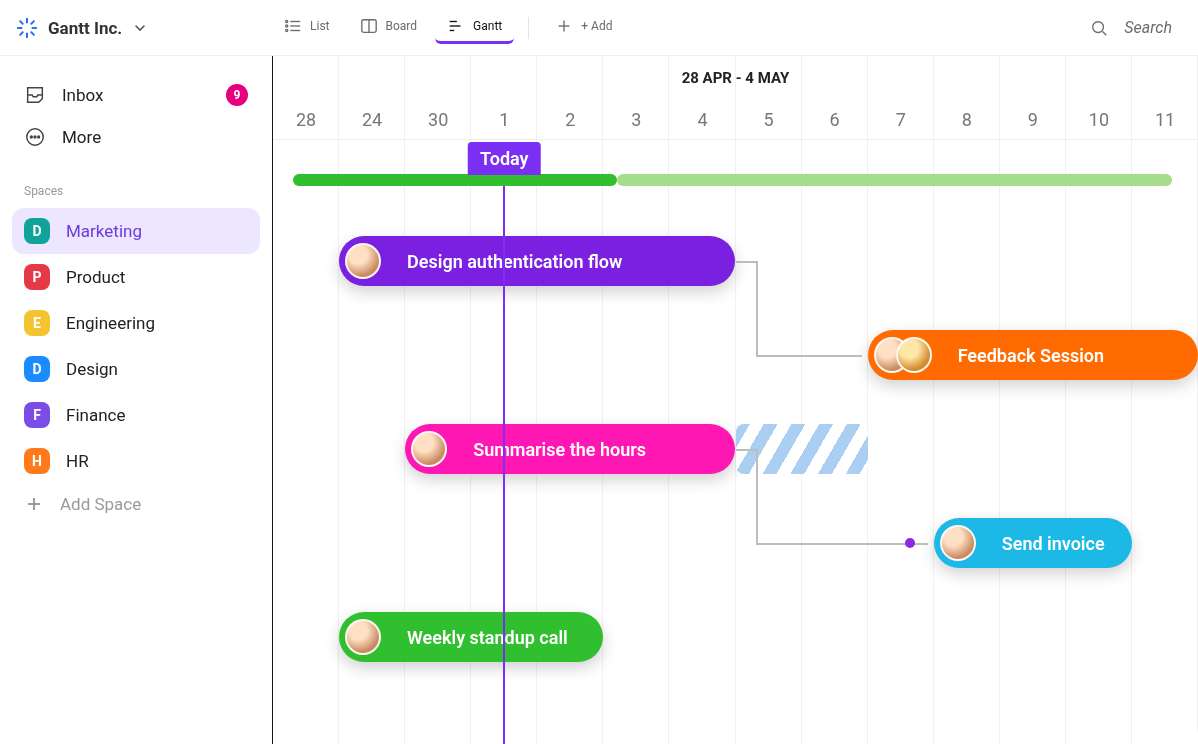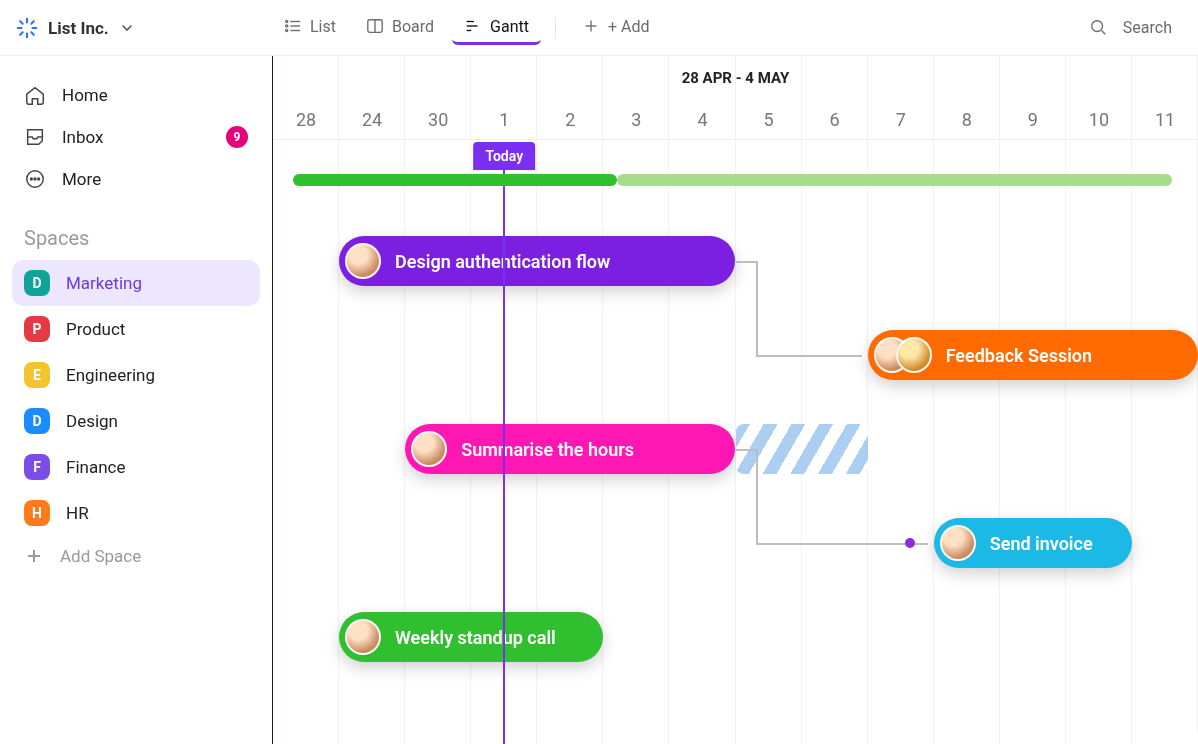--- a/index.html
+++ b/index.html
@@ -35,36 +35,36 @@
     display: flex;
     align-items: center;
     gap: 6px;
   }
   .view-btn {
     display: flex;
     align-items: center;
     gap: 8px;
     padding: 6px 12px;
     color: #6b6b6b;
-    font-size: 16px;
+    font-size: 12px;
     border-radius: 6px;
     cursor: pointer;
     border-bottom: 3px solid transparent;
   }
   .view-btn.active {
     color: #111;
     font-weight: 400;
     border-bottom: 3px solid #7b2ff2;
   }
   .view-icon { width:18px;height:18px; display:block; stroke:currentColor; fill:none; stroke-width:1.5;}
   .vdiv { width:1px; height:22px; background:#e5e5e5; margin:0 8px;}
   .header-spacer { flex:1; }
   .head-action {
-    display:flex; align-items:flex-start; gap:16px;
-    color:#6b6b6b; font-size:16px; padding:6px 10px; cursor:pointer; border-radius:6px;
+    display:flex; align-items:center; gap:16px;
+    color:#6b6b6b; font-size:16px; padding:6px 10px; cursor:pointer; border-radius:6px;font-style:italic;
   }
   
   .main-layout { display:flex; height: calc(744px - 56px); }
   .sidebar {
     width: 272px;
     padding: 18px 12px;
   }
   .nav-item, .space-item, .add-space {
     display:flex; align-items:center; gap:16px;
     padding: 10px 12px;
@@ -84,21 +84,21 @@
     min-width:22px;
     height:22px;
     display:flex;
     align-items:center;
     justify-content:center;
     padding:0 6px;
   }
   .section-label {
     margin: 26px 12px 10px 12px;
     color:#9a9a9a;
-    font-size:20px;
+    font-size:12px;
   }
   .space-item.selected {
     background:#ece6ff;
     color:#6b3be0;
   }
   .space-chip {
     width:26px; height:26px;
     border-radius:8px;
     display:flex; align-items:center; justify-content:center;
     color:#fff;
@@ -147,21 +147,21 @@
     flex:1;
     display:flex; align-items:center; justify-content:center;
     font-size:18px;
     color:#777;
   }
   .today-chip {
     position:absolute;
     top: 86px;
     background:#7b2ff2;
     color:#fff;
-    font-size:14px;
+    font-size:18px;
     font-weight:600;
     padding: 6px 12px;
     border-radius:4px 4px 0 0;
     transform: translateX(-50%);
     z-index:3;
   }
   .today-line {
     position:absolute;
     top: 112px;
     bottom: 0;
@@ -178,21 +178,21 @@
     z-index:2;
   }
   .capacity-bar.full { background:#2fbf2f;}
   .capacity-bar.light { background:#a5dd8a;}
   .task-pill {
     position:absolute;
     height:50px;
     border-radius:999px;
     display:flex;
     align-items:center;
-    gap:14px;
+    gap:26px;
     padding: 0 22px 0 6px;
     color:#fff;
     font-size:18px;
     font-weight:600;
     box-shadow: 0 6px 16px rgba(0,0,0,0.18);
     cursor:pointer;
   }
   .task-pill .avatar, .task-pill .avatar2 {
     width:36px;height:36px;border-radius:50%;
     background: radial-gradient(circle at 35% 30%, #ffe0c4 0 30%, #c98b62 70%);
@@ -231,21 +231,21 @@
         <line x1="12" y1="2" x2="12" y2="6"></line>
         <line x1="12" y1="18" x2="12" y2="22"></line>
         <line x1="2" y1="12" x2="6" y2="12"></line>
         <line x1="18" y1="12" x2="22" y2="12"></line>
         <line x1="4.5" y1="4.5" x2="7.3" y2="7.3"></line>
         <line x1="16.7" y1="16.7" x2="19.5" y2="19.5"></line>
         <line x1="4.5" y1="19.5" x2="7.3" y2="16.7"></line>
         <line x1="16.7" y1="7.3" x2="19.5" y2="4.5"></line>
       </g>
     </svg>
-    <span>List Inc.</span>
+    <span>Gantt Inc.</span>
     <svg class="chev" width="12" height="12" viewBox="0 0 12 12">
         <path d="M2 4l4 4 4-4" stroke="currentColor" stroke-width="1.6" fill="none" stroke-linecap="round"></path>
       </svg>
   </div>
 
   <div class="views">
     <div class="view-btn">
       <svg class="view-icon" viewBox="0 0 20 20">
           <circle cx="3" cy="5" r="1.2"></circle>
           <line x1="7" y1="5" x2="18" y2="5"></line>
@@ -288,26 +288,20 @@
         <circle cx="9" cy="9" r="6"></circle>
         <line x1="14" y1="14" x2="18" y2="18"></line>
       </svg>
     <span>Search</span>
   </div>
 </div>
 
 <div class="main-layout">
 
   <div class="sidebar">
-    <div class="nav-item">
-      <svg class="nav-icon" viewBox="0 0 24 24">
-          <path d="M3 11l9-7 9 7v9a2 2 0 0 1-2 2h-4v-6h-6v6H5a2 2 0 0 1-2-2z"></path>
-        </svg>
-      <span>Home</span>
-    </div>
     <div class="nav-item">
       <svg class="nav-icon" viewBox="0 0 24 24">
           <path d="M4 4h16v12l-4 4H4z"></path>
           <path d="M4 12h5l1 2h4l1-2h5"></path>
         </svg>
       <span>Inbox</span>
       <span class="badge">9</span>
     </div>
     <div class="nav-item">
       <svg class="nav-icon" viewBox="0 0 24 24">

